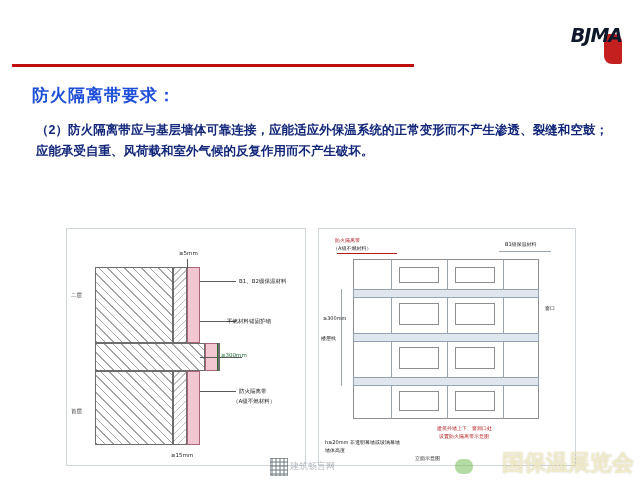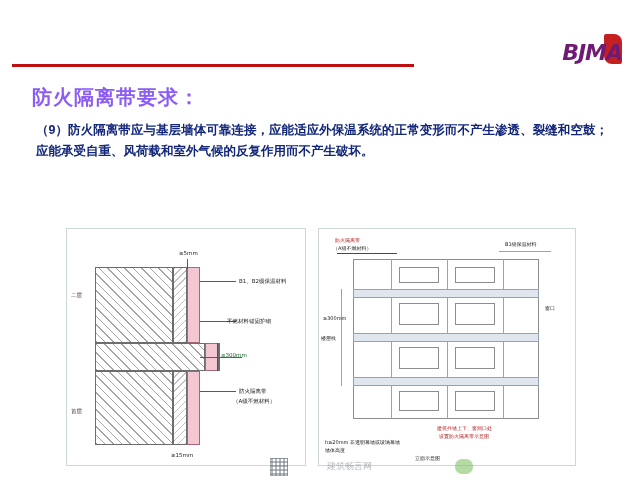--- a/index.html
+++ b/index.html
@@ -22,35 +22,35 @@
     position:absolute;left:14px;top:24px;
     font-size:19px;font-weight:bold;color:#111;
     letter-spacing:0.5px;
     white-space:nowrap;
   }
   .header-rule{
     position:absolute;left:12px;top:64px;width:402px;height:3px;
     background:#c00d0d;
   }
   .logo-text{
-    position:absolute;right:18px;top:40px;
-    font-size:22px;font-weight:bold;font-style:italic;
-    color:#701a75;letter-spacing:-1px;
+    position:absolute;right:18px;top:24px;
+    font-size:19px;font-weight:bold;font-style:italic;
+    color:#0f172a;letter-spacing:-1px;
     font-family:"DejaVu Sans",sans-serif;
   }
   .logo-accent{
     position:absolute;right:18px;top:34px;
     width:18px;height:30px;background:#c00d0d;
     border-radius:2px 8px 2px 8px;
     opacity:0.92;
   }
   
   .section-title{
     position:absolute;left:32px;top:84px;
-    font-size:20px;font-weight:bold;color:#8b5cf6;
+    font-size:17px;font-weight:bold;color:#1d4ed8;
     letter-spacing:1px;
   }
   
   .body-block{
     position:absolute;left:36px;top:120px;width:572px;
   }
   .para{
     color:#12267a;
     font-size:12.5px;
     line-height:21px;
@@ -116,21 +116,20 @@
     line-height:7px;font-family:"DejaVu Sans",sans-serif;
   }
   .rlbl-red{color:#b31b1b;}
   
   .wm{
     position:absolute;
     color:rgba(120,130,140,.55);
     font-size:9px;
     white-space:nowrap;
     pointer-events:none;
-    margin-left:37px;
   }
   .wm-big{
     position:absolute;right:6px;bottom:2px;
     font-size:22px;font-weight:bold;
     color:rgba(245,240,200,.75);
     text-shadow:0 0 2px rgba(120,110,60,.35);
     white-space:nowrap;
   }
   .wm-qr{
     position:absolute;left:270px;bottom:4px;width:16px;height:16px;
@@ -152,21 +151,21 @@
 
   <div class="header">
     <div class="header-rule"></div>
     <div class="logo-accent"></div>
     <div class="logo-text">BJMA</div>
   </div>
 
   <div class="section-title">防火隔离带要求：</div>
 
   <div class="body-block">
-    <div class="para">（9）防火隔离带应与基层墙体可靠连接，应能适应外保温系统的正常变形而不产生渗透、裂缝和空鼓；应能承受自重、风荷载和室外气候的反复作用而不产生破坏。</div>
+    <div class="para">（2）防火隔离带应与基层墙体可靠连接，应能适应外保温系统的正常变形而不产生渗透、裂缝和空鼓；应能承受自重、风荷载和室外气候的反复作用而不产生破坏。</div>
   </div>
 
   <div class="figures">
 
     <div class="fig fig-left">
 
       <div class="wall-hatch" style="left:28px;top:38px;width:78px;height:76px;"></div>
       <div class="wall-hatch" style="left:28px;top:114px;width:110px;height:28px;"></div>
       <div class="wall-hatch" style="left:28px;top:142px;width:78px;height:74px;"></div>
 
@@ -235,14 +234,15 @@
       <div class="rlbl rlbl-red" style="left:120px;top:204px;">设置防火隔离带示意图</div>
       <div class="rlbl" style="left:6px;top:210px;">h≥20mm 非透明幕墙或玻璃幕墙</div>
       <div class="rlbl" style="left:6px;top:218px;">墙体高度</div>
       <div class="rlbl" style="left:96px;top:226px;">立面示意图</div>
     </div>
   </div>
 
   <div class="wm-qr"></div>
   <div class="wm" style="left:290px;bottom:7px;">建筑畅言网</div>
   <div class="wm-wechat"></div>
+  <div class="wm-big">国保温展览会</div>
 
 </div>
 
 </body></html>

